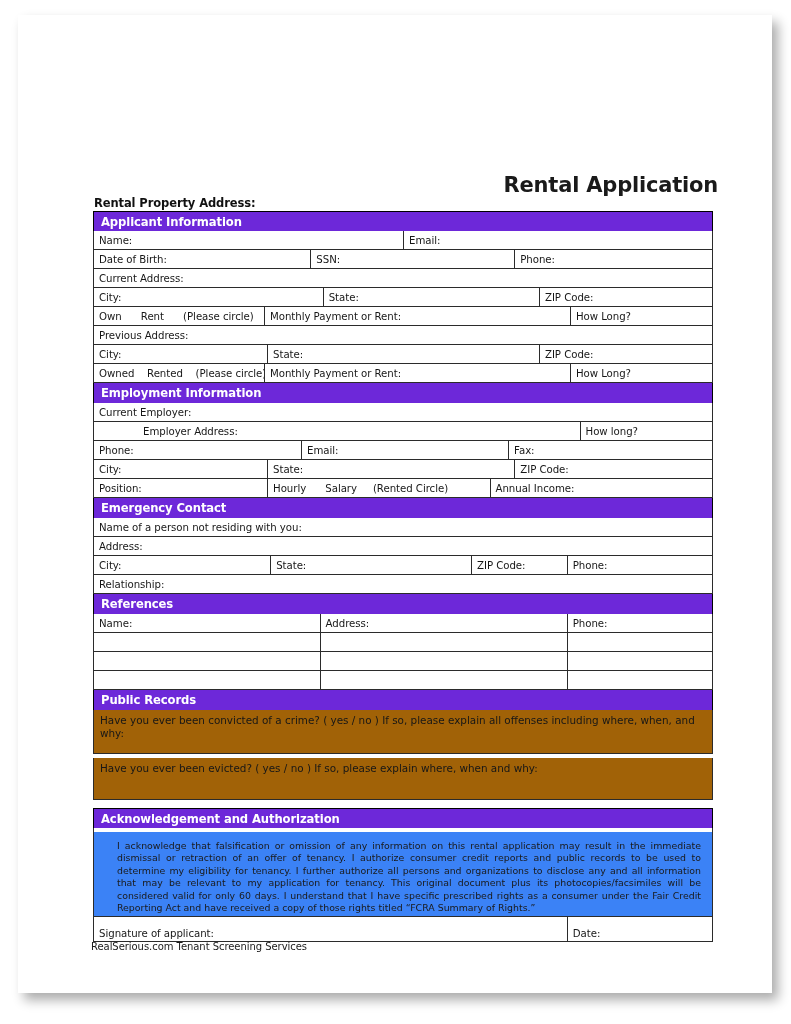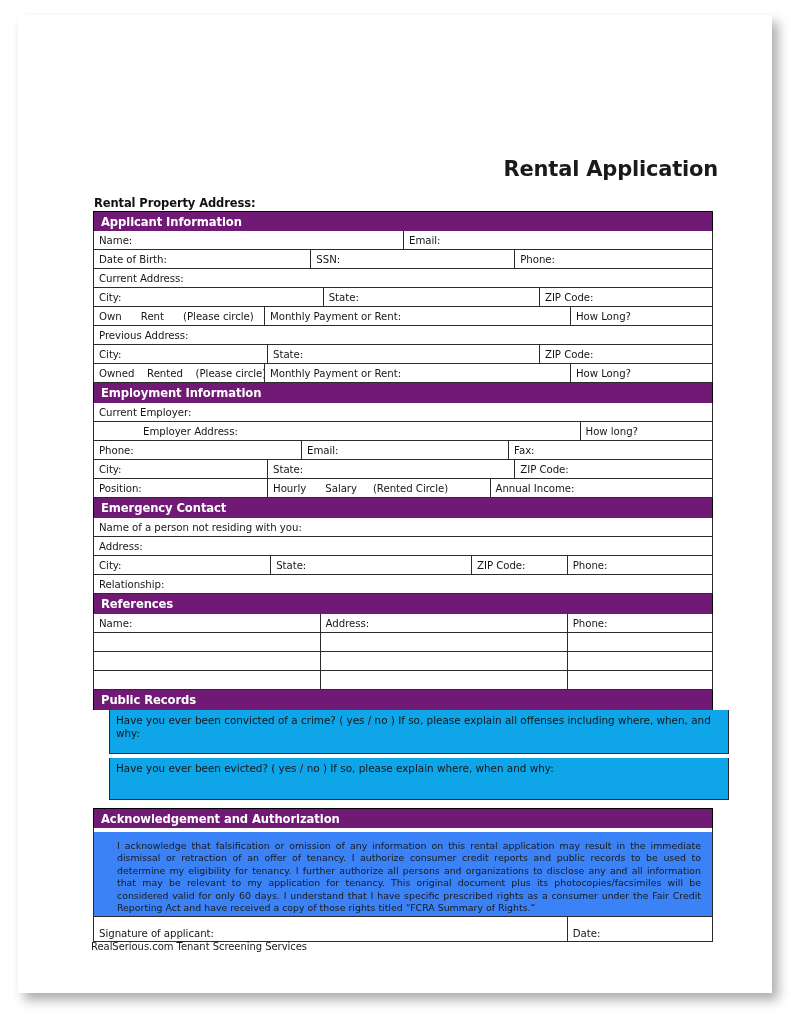--- a/index.html
+++ b/index.html
@@ -37,21 +37,21 @@
     position: absolute;
     left: 0; top: 0;
     width: 754px;
     height: 978px;
   }
 
   
   .doc-title {
     position: absolute;
     right: 54px;
-    top: 142px;
+    top: 158px;
     font-size: 21px;
     font-weight: bold;
     letter-spacing: -0.2px;
     color: #1a1a1a;
     white-space: nowrap;
   }
 
   .property-label {
     position: absolute;
     left: 76px;
@@ -93,21 +93,21 @@
     letter-spacing: -0.05px;
   }
   .cell + .cell {
     border-left: 1.3px solid #2b2b2b;
   }
 
   
   .section-bar {
     width: 100%;
     box-sizing: border-box;
-    background: #701a75;
+    background: #6d28d9;
     color: #ffffff;
     font-size: 11.6px;
     font-weight: bold;
     letter-spacing: -0.1px;
     padding: 3px 0 4px 7px;
     height: 20px;
     border-left: 1.3px solid #000;
     border-right: 1.3px solid #000;
     line-height: 14px;
   }
@@ -120,26 +120,25 @@
     white-space: pre;
   }
 
   
   .qblock {
     box-sizing: border-box;
     width: 100%;
     border-left: 1.3px solid #2b2b2b;
     border-right: 1.3px solid #2b2b2b;
     border-bottom: 1.3px solid #2b2b2b;
-    background: #0ea5e9;
+    background: #a16207;
     padding: 4px 6px 0 6px;
     font-size: 10.4px;
     line-height: 13px;
     color: #171717;
-    margin-left: 16px;
   }
   .qblock.h1 { height: 44px; }
   .qblock.h2 { height: 42px; }
 
   
   .ack-box {
     box-sizing: border-box;
     width: 100%;
     border-left: 1.3px solid #2b2b2b;
     border-right: 1.3px solid #2b2b2b;

